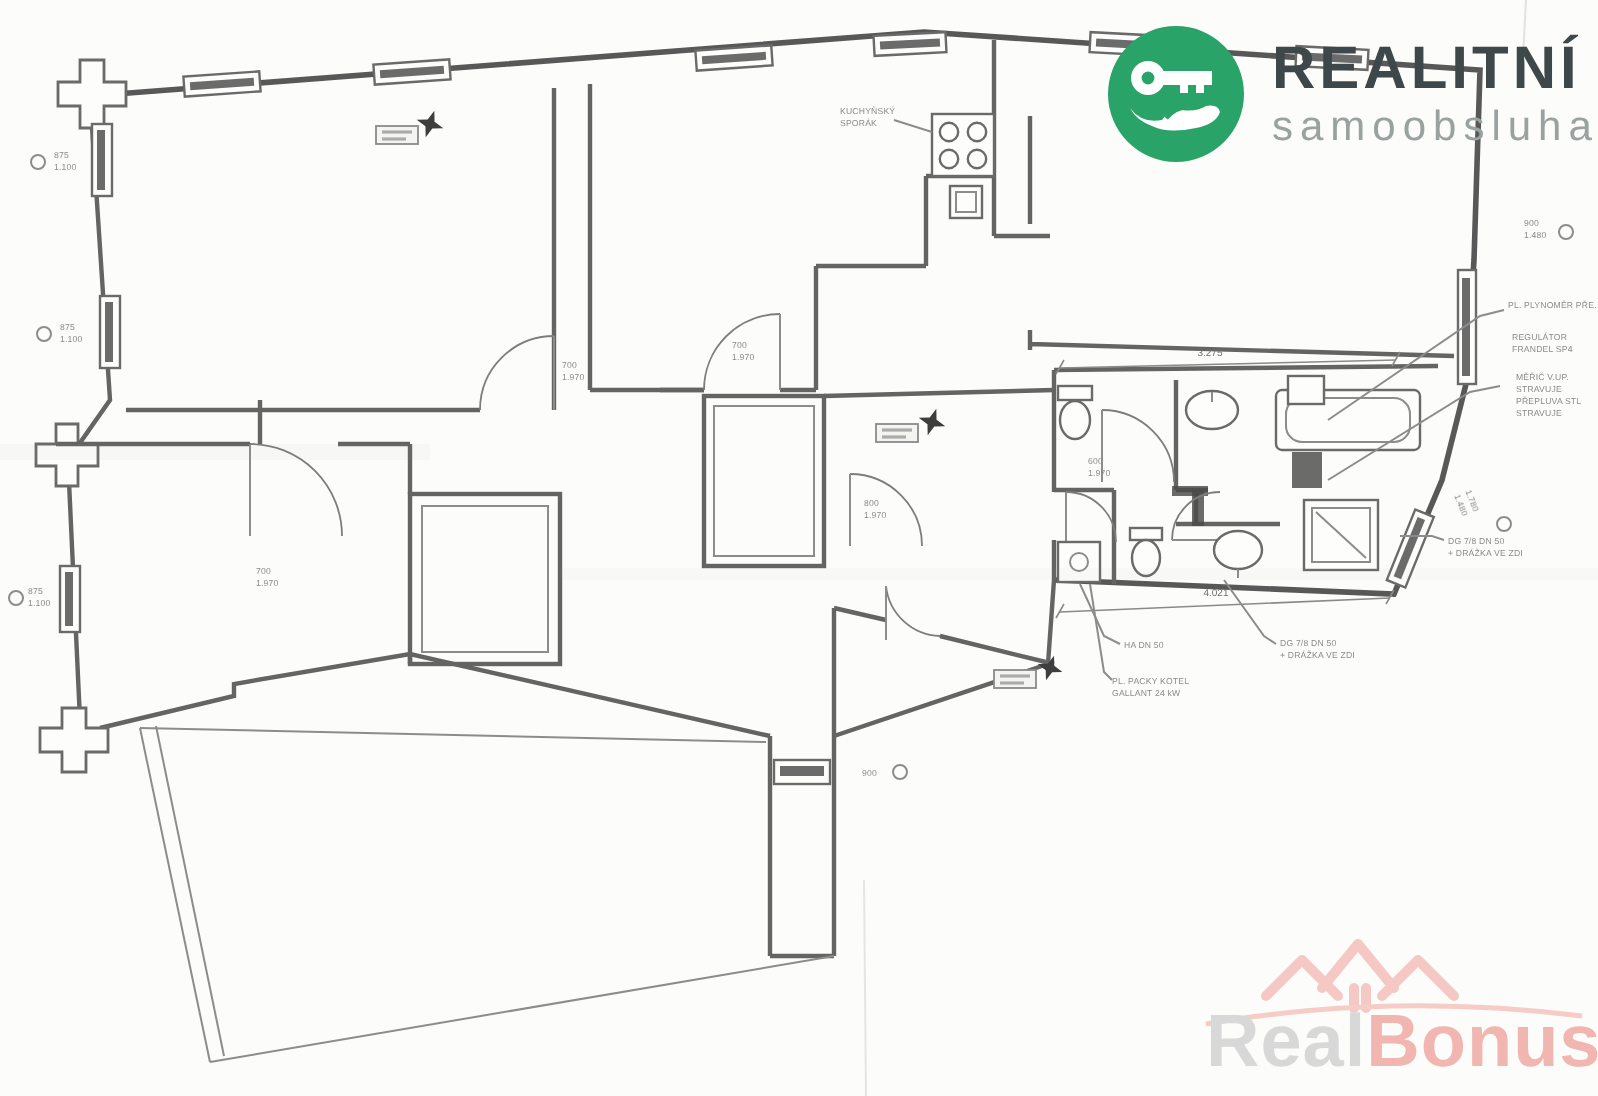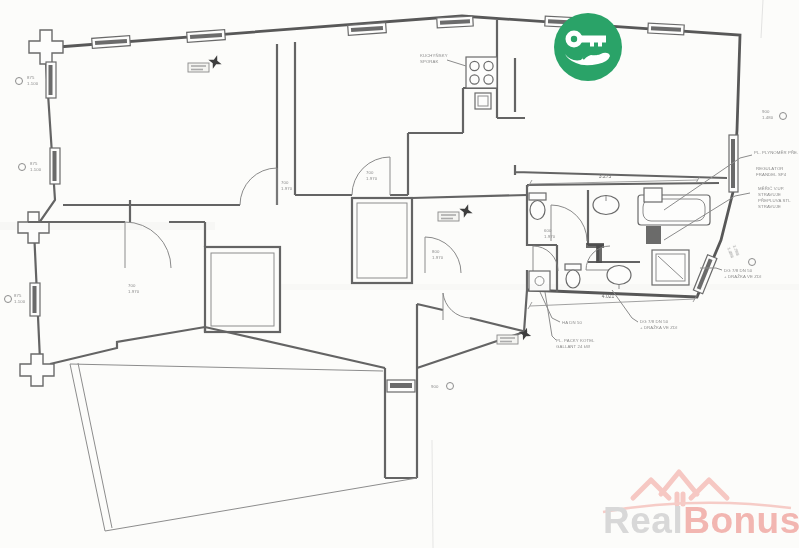--- a/index.html
+++ b/index.html
@@ -310,20 +310,24 @@
 
       <g fill="#ffffff">
         <circle cx="21" cy="27" r="8.5"></circle>
         <circle cx="21" cy="27" r="3.2" fill="#2aa368"></circle>
         <path d="M27,23.5 h26 v7 h-4 v4 h-4 v-4 h-4 v4 h-4 v-4 h-10 Z"></path>
       </g>
 
       <path d="M12,42 q6,8 16,6 q4,-6 10,-5 q7,1 12,-2 q6,-1 7,3 q-2,6 -12,8 q-14,3 -22,-1 q-8,-3 -11,-9 Z" fill="#ffffff"></path>
       <path d="M30,47 q6,-7 14,-5" stroke="#2aa368" stroke-width="2.4" fill="none"></path>
     </svg>
+    <div class="logo-text">
+      <span class="logo-title">REALITNÍ</span>
+      <span class="logo-sub">samoobsluha</span>
+    </div>
   </div>
 
   <div class="wm">
     <svg width="200" height="46" viewBox="0 0 200 46">
       <g stroke="#f6c8c3" stroke-width="5" fill="none" stroke-linejoin="round" stroke-linecap="round">
         <path d="M38,30 L56,12 L74,30"></path>
         <path d="M66,26 L84,4 L102,26"></path>
         <path d="M96,30 L114,12 L132,30"></path>
         <path d="M82,26 L82,36 M88,26 L88,36"></path>
       </g>

